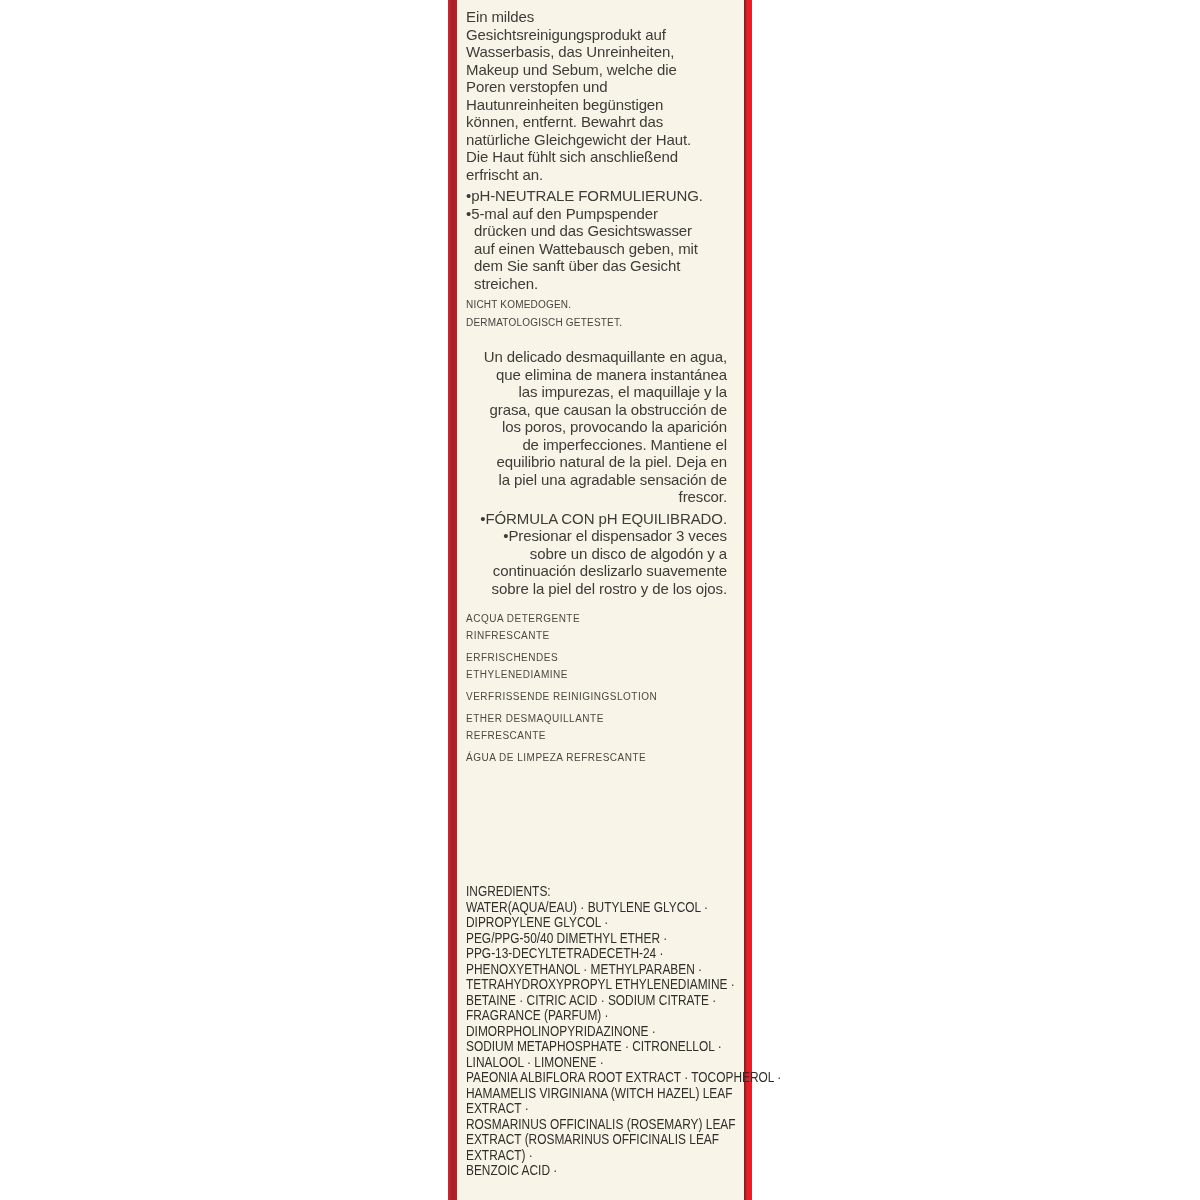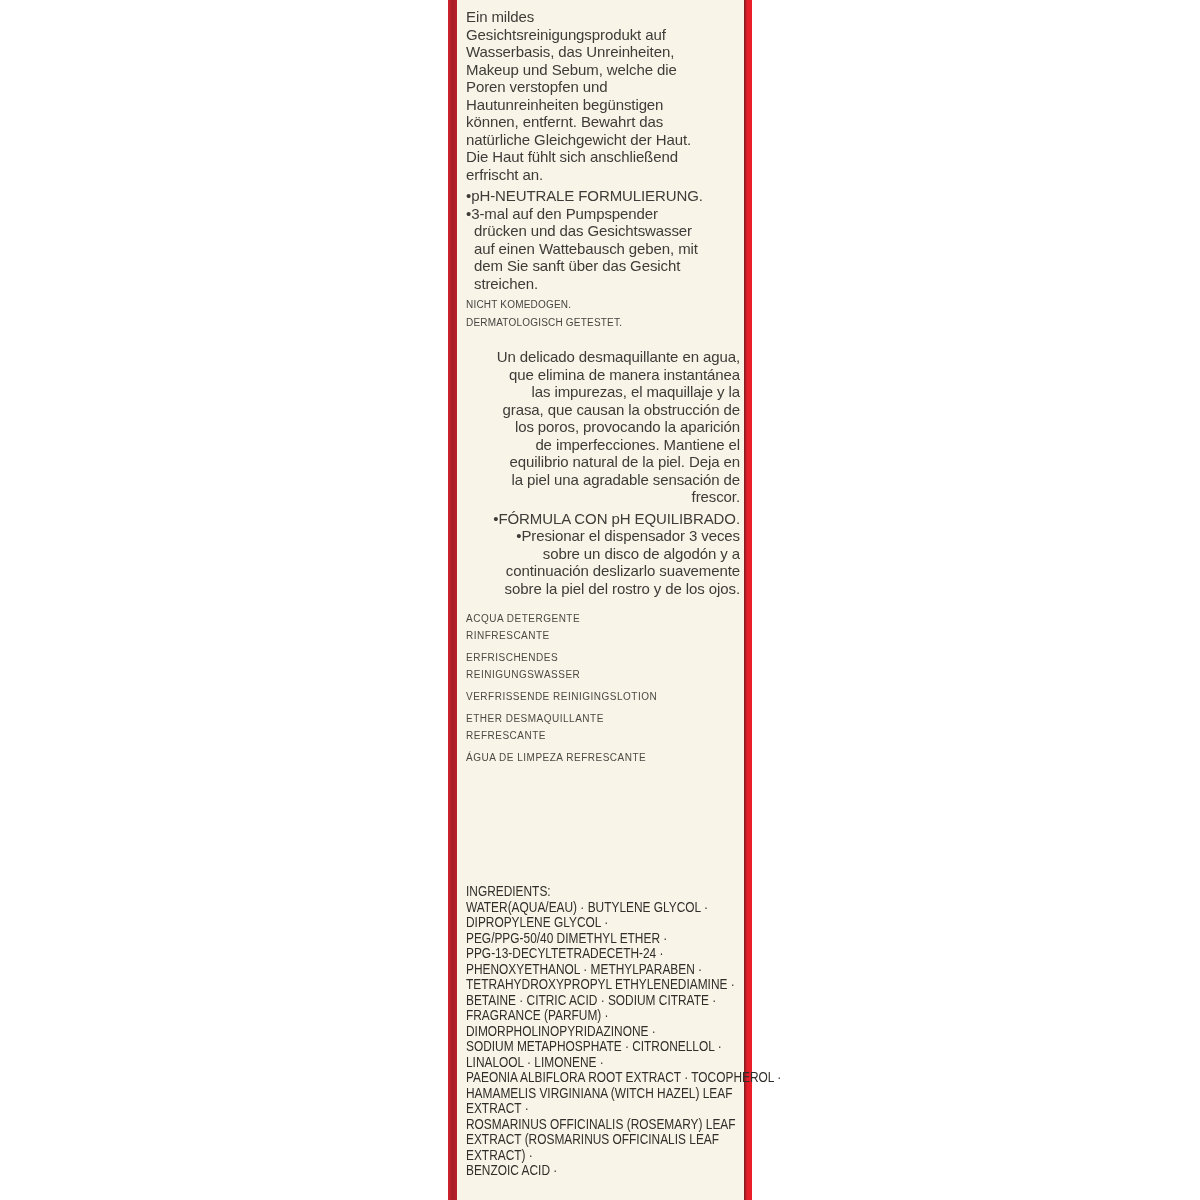--- a/index.html
+++ b/index.html
@@ -33,21 +33,21 @@
   }
   .stripe-right {
     position: absolute;
     right: 0; top: 0;
     width: 8px; height: 100%;
     background: linear-gradient(90deg, #7c1a1e 0%, #e2202b 40%, #ee1d27 100%);
   }
   .panel-content {
     position: absolute;
     left: 9px; right: 8px; top: 0; bottom: 0;
-    padding: 8px 4px 0 9px;
+    padding: 8px 17px 0 9px;
     color: #3d3c38;
   }
   .body-text {
     font-size: 15px;
     line-height: 17.5px;
     letter-spacing: -0.1px;
     white-space: pre;
   }
   .bullet-item {
     font-size: 15px;
@@ -103,21 +103,21 @@
 Wasserbasis, das Unreinheiten,
 Makeup und Sebum, welche die
 Poren verstopfen und
 Hautunreinheiten begünstigen
 können, entfernt. Bewahrt das
 natürliche Gleichgewicht der Haut.
 Die Haut fühlt sich anschließend
 erfrischt an.</div>
         <div class="bullets">
           <div class="bullet-item">•pH-NEUTRALE FORMULIERUNG.</div>
-          <div class="bullet-item">•3-mal auf den Pumpspender
+          <div class="bullet-item">•5-mal auf den Pumpspender
 drücken und das Gesichtswasser
 auf einen Wattebausch geben, mit
 dem Sie sanft über das Gesicht
 streichen.</div>
         </div>
         <div class="claims">NICHT KOMEDOGEN.
 DERMATOLOGISCH GETESTET.</div>
       </div>
 
       <div class="section-es">
@@ -136,21 +136,21 @@
 sobre un disco de algodón y a
 continuación deslizarlo suavemente
 sobre la piel del rostro y de los ojos.</div>
         </div>
       </div>
 
       <div class="product-names">
         <div class="product-name">ACQUA DETERGENTE
 RINFRESCANTE</div>
         <div class="product-name">ERFRISCHENDES
-REINIGUNGSWASSER</div>
+ETHYLENEDIAMINE</div>
         <div class="product-name">VERFRISSENDE REINIGINGSLOTION</div>
         <div class="product-name">ETHER DESMAQUILLANTE
 REFRESCANTE</div>
         <div class="product-name">ÁGUA DE LIMPEZA REFRESCANTE</div>
       </div>
 
       <div class="ingredients-block">INGREDIENTS:
 WATER(AQUA/EAU) · BUTYLENE GLYCOL ·
 DIPROPYLENE GLYCOL ·
 PEG/PPG-50/40 DIMETHYL ETHER ·

